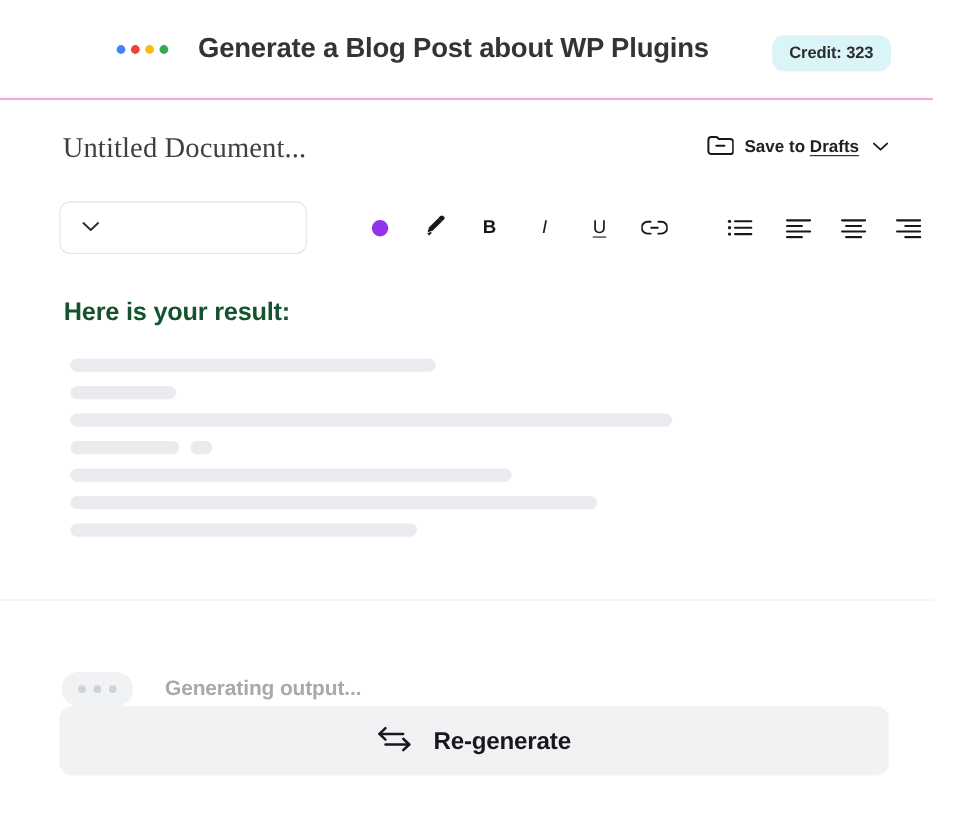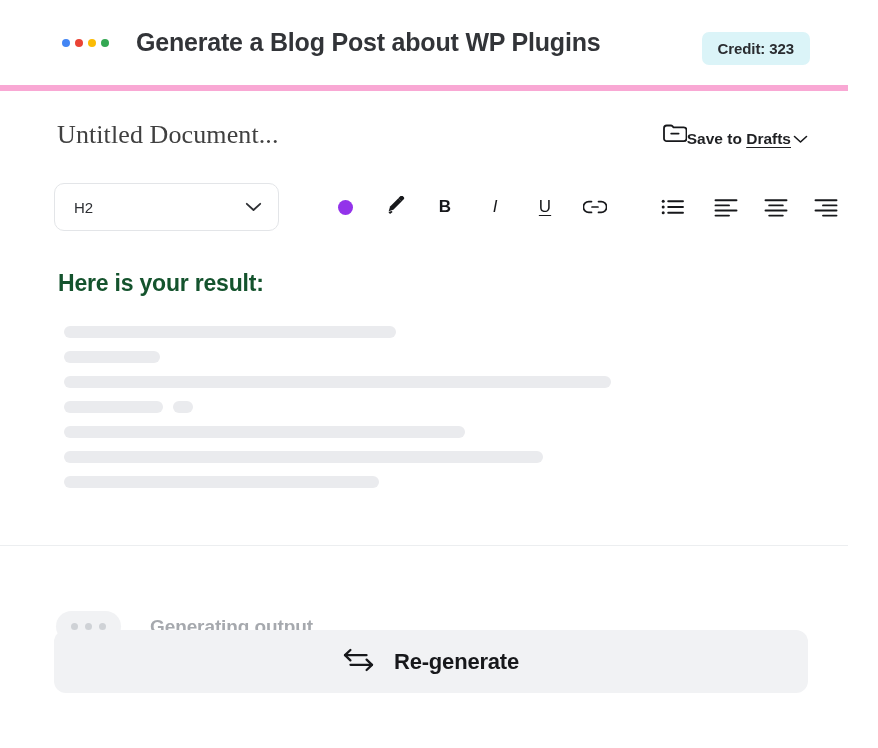--- a/index.html
+++ b/index.html
@@ -17,23 +17,24 @@
     background: #ffffff;
     overflow: hidden;
   }
 
   
   .header {
     position: absolute;
     left: 0; top: 0;
     width: 848px;
     height: 91px;
-    border-bottom: 6px solid #f9a8d4;
-    display: flex;
-    align-items: center;
+    border-bottom: 2px solid #f9a8d4;
+    display: flex;
+    align-items: center;
+    padding-left: 44px;
   }
   .logo-dots {
     display: flex;
     align-items: center;
     gap: 5px;
     margin-left: 62px;
   }
   .logo-dots span {
     width: 8px; height: 8px;
     border-radius: 50%;
@@ -78,21 +79,22 @@
     font-size: 26px;
     font-weight: 400;
     color: #404040;
     letter-spacing: 0.1px;
   }
   .save-to {
     position: absolute;
     right: 40px;
     top: 29px;
     display: flex;
-    align-items: flex-end;
+    align-items: center;
+    gap: 10px;
     height: 28px;
     cursor: pointer;
   }
   .folder-icon { display: block; }
   .save-label {
     font-size: 15.5px;
     font-weight: 600;
     color: #1f2023;
     white-space: nowrap;
   }
@@ -227,21 +229,21 @@
   .status-text {
     margin-left: 29px;
     font-size: 19px;
     font-weight: 600;
     color: #a6a9ae;
     letter-spacing: -0.1px;
   }
   .regen-btn {
     position: absolute;
     left: 54px;
-    top: 84px;
+    top: 96px;
     width: 754px;
     height: 63px;
     background: #f1f2f4;
     border: none;
     border-radius: 12px;
     display: flex;
     align-items: center;
     justify-content: center;
     gap: 20px;
     cursor: pointer;
@@ -260,21 +262,21 @@
 <div class="app">
 
   <div class="header">
     <div class="logo-dots">
       <span style="background:#4285f4"></span>
       <span style="background:#ea4335"></span>
       <span style="background:#fbbc05"></span>
       <span style="background:#34a853"></span>
     </div>
     <div class="app-title">Generate a Blog Post about WP Plugins</div>
-    <div class="credit-badge" style="background: rgb(219, 244, 248);">Credit: 323</div>
+    <div class="credit-badge" style="background: rgb(219, 244, 248); border-radius: 11px;">Credit: 323</div>
   </div>
 
   <div class="doc-row">
     <div class="doc-title">Untitled Document...</div>
 
     <div class="save-to">
       <span class="folder-icon">
         <svg width="25" height="22" viewBox="0 0 25 22" fill="none">
           <path d="M2 6.2C2 4.7 3.2 3.5 4.7 3.5h4.1c.6 0 1.2.25 1.6.7l1.1 1.2h10.3c1.5 0 2.7 1.2 2.7 2.7v8.3c0 1.5-1.2 2.7-2.7 2.7H4.7C3.2 19.1 2 17.9 2 16.4V6.2z" stroke="#17181b" stroke-width="1.8" fill="none" stroke-linejoin="round"></path>
           <path d="M9.2 11.6h7.4" stroke="#17181b" stroke-width="1.8" stroke-linecap="round"></path>
@@ -287,21 +289,20 @@
         <svg width="15" height="9" viewBox="0 0 15 9" fill="none">
           <path d="M1.5 1.5L7.5 7 13.5 1.5" stroke="#17181b" stroke-width="1.6" stroke-linecap="round" stroke-linejoin="round"></path>
         </svg>
       </span>
     </div>
   </div>
 
   <div class="toolbar">
 
     <div class="style-select">
-      <span class="val">H2</span>
       <span>
         <svg width="17" height="10" viewBox="0 0 17 10" fill="none">
           <path d="M1.8 1.8L8.5 8 15.2 1.8" stroke="#2d2f33" stroke-width="1.8" stroke-linecap="round" stroke-linejoin="round"></path>
         </svg>
       </span>
     </div>
 
     <div class="tool-group">
 
       <button class="tool-btn">

